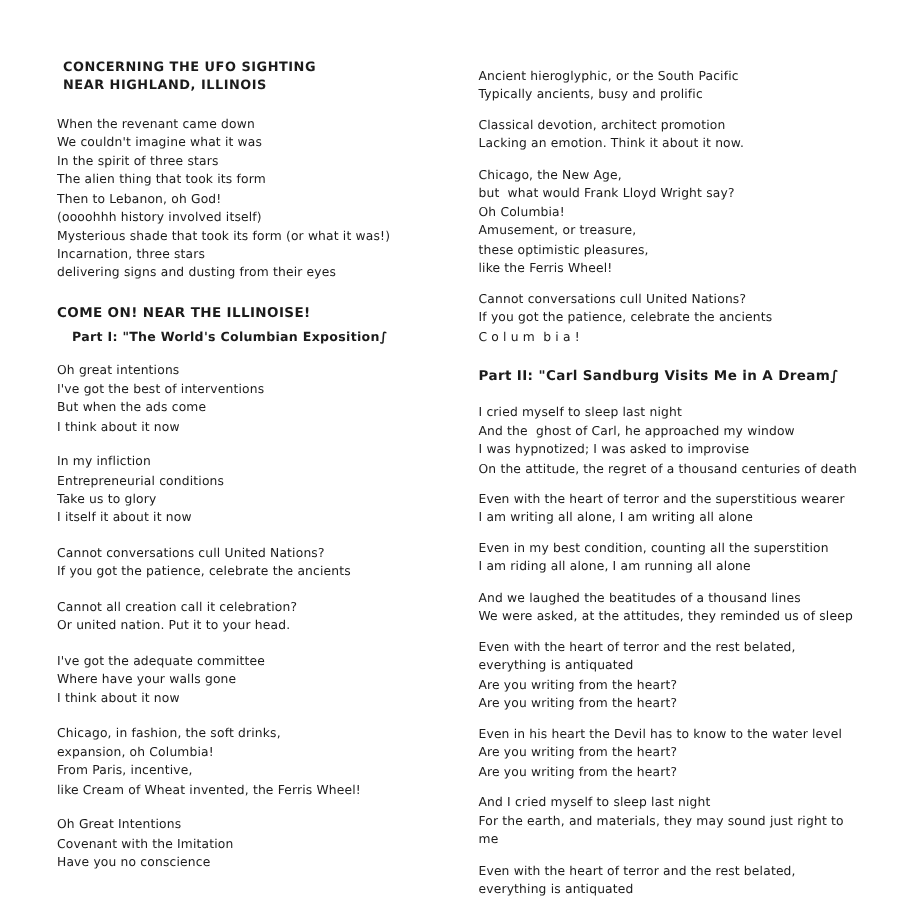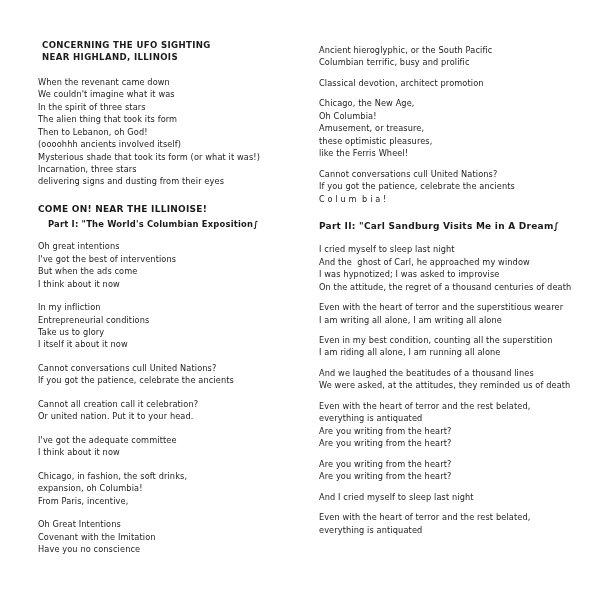--- a/index.html
+++ b/index.html
@@ -84,21 +84,21 @@
         <span class="line">CONCERNING THE UFO SIGHTING</span>
         <span class="line">NEAR HIGHLAND, ILLINOIS</span>
       </div>
 
       <div class="stanza gap-large">
         <span class="line">When the revenant came down</span>
         <span class="line">We couldn't imagine what it was</span>
         <span class="line">In the spirit of three stars</span>
         <span class="line">The alien thing that took its form</span>
         <span class="line">Then to Lebanon, oh God!</span>
-        <span class="line">(oooohhh ancients involved itself)</span>
+        <span class="line">(oooohhh history involved itself)</span>
         <span class="line">Mysterious shade that took its form (or what it was!)</span>
         <span class="line">Incarnation, three stars</span>
         <span class="line">delivering signs and dusting from their eyes</span>
       </div>
 
       <div class="heading">COME ON! NEAR THE ILLINOISE!</div>
       <div class="subheading">Part I: "The World's Columbian Exposition∫</div>
 
       <div class="stanza">
         <span class="line">Oh great intentions</span>
@@ -119,51 +119,55 @@
         <span class="line">If you got the patience, celebrate the ancients</span>
       </div>
 
       <div class="stanza">
         <span class="line">Cannot all creation call it celebration?</span>
         <span class="line">Or united nation. Put it to your head.</span>
       </div>
 
       <div class="stanza">
         <span class="line">I've got the adequate committee</span>
+        <span class="line">Where have your walls gone</span>
         <span class="line">I think about it now</span>
       </div>
 
       <div class="stanza">
         <span class="line">Chicago, in fashion, the soft drinks,</span>
         <span class="line">expansion, oh Columbia!</span>
         <span class="line">From Paris, incentive,</span>
+        <span class="line">like Cream of Wheat invented, the Ferris Wheel!</span>
       </div>
 
       <div class="stanza">
         <span class="line">Oh Great Intentions</span>
         <span class="line">Covenant with the Imitation</span>
         <span class="line">Have you no conscience</span>
 
       </div>
 
     </div>
 
     <div class="col col-right">
 
       <div class="stanza gap-small">
         <span class="line">Ancient hieroglyphic, or the South Pacific</span>
-        <span class="line">Columbian terrific, busy and prolific</span>
+        <span class="line">Typically ancients, busy and prolific</span>
       </div>
 
       <div class="stanza gap-small">
         <span class="line">Classical devotion, architect promotion</span>
+        <span class="line">Lacking an emotion. Think it about it now.</span>
       </div>
 
       <div class="stanza gap-small">
         <span class="line">Chicago, the New Age,</span>
+        <span class="line">but  what would Frank Lloyd Wright say?</span>
         <span class="line">Oh Columbia!</span>
         <span class="line">Amusement, or treasure,</span>
         <span class="line">these optimistic pleasures,</span>
         <span class="line">like the Ferris Wheel!</span>
       </div>
 
       <div class="stanza gap-large">
         <span class="line">Cannot conversations cull United Nations?</span>
         <span class="line">If you got the patience, celebrate the ancients</span>
         <span class="line">C o l u m  b i a !</span>
@@ -183,36 +187,38 @@
         <span class="line">I am writing all alone, I am writing all alone</span>
       </div>
 
       <div class="stanza gap-small">
         <span class="line">Even in my best condition, counting all the superstition</span>
         <span class="line">I am riding all alone, I am running all alone</span>
       </div>
 
       <div class="stanza gap-small">
         <span class="line">And we laughed the beatitudes of a thousand lines</span>
-        <span class="line">We were asked, at the attitudes, they reminded us of death</span>
+        <span class="line">We were asked, at the attitudes, they reminded us of sleep</span>
       </div>
 
       <div class="stanza gap-small">
         <span class="line">Even with the heart of terror and the rest belated, everything is antiquated</span>
         <span class="line">Are you writing from the heart?</span>
         <span class="line">Are you writing from the heart?</span>
       </div>
 
       <div class="stanza gap-small">
+        <span class="line">Even in his heart the Devil has to know to the water level</span>
         <span class="line">Are you writing from the heart?</span>
         <span class="line">Are you writing from the heart?</span>
       </div>
 
       <div class="stanza gap-small">
         <span class="line">And I cried myself to sleep last night</span>
+        <span class="line">For the earth, and materials, they may sound just right to me</span>
       </div>
 
       <div class="stanza gap-small">
         <span class="line">Even with the heart of terror and the rest belated, everything is antiquated</span>
 
       </div>
 
     </div>
 
   </div>

